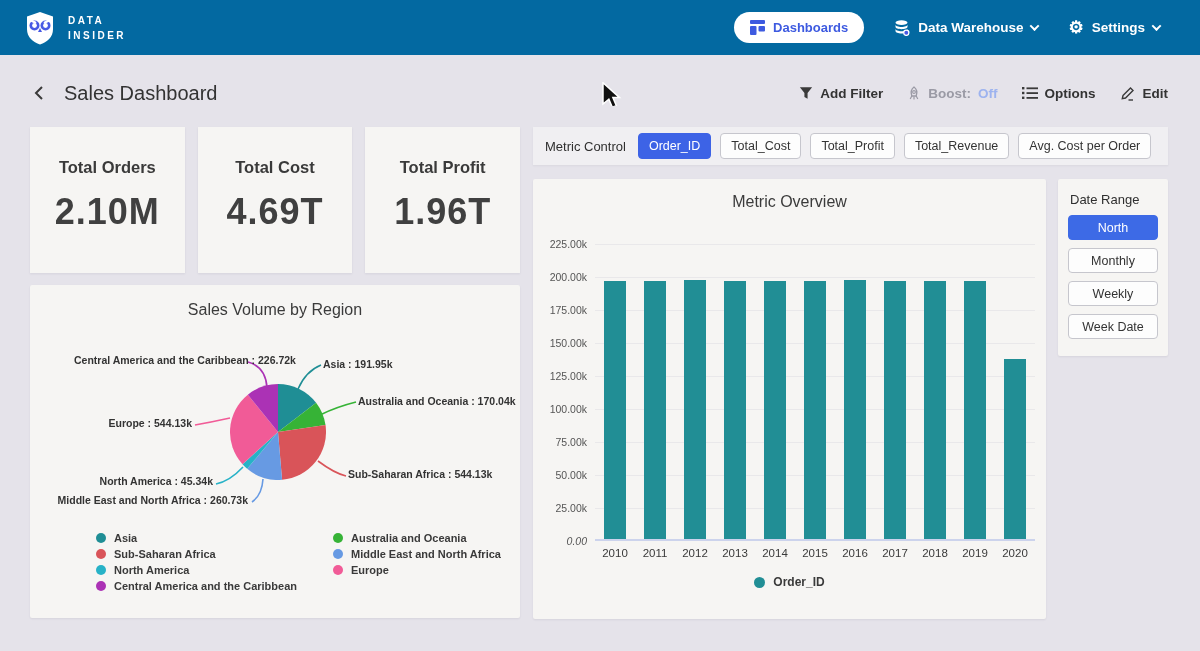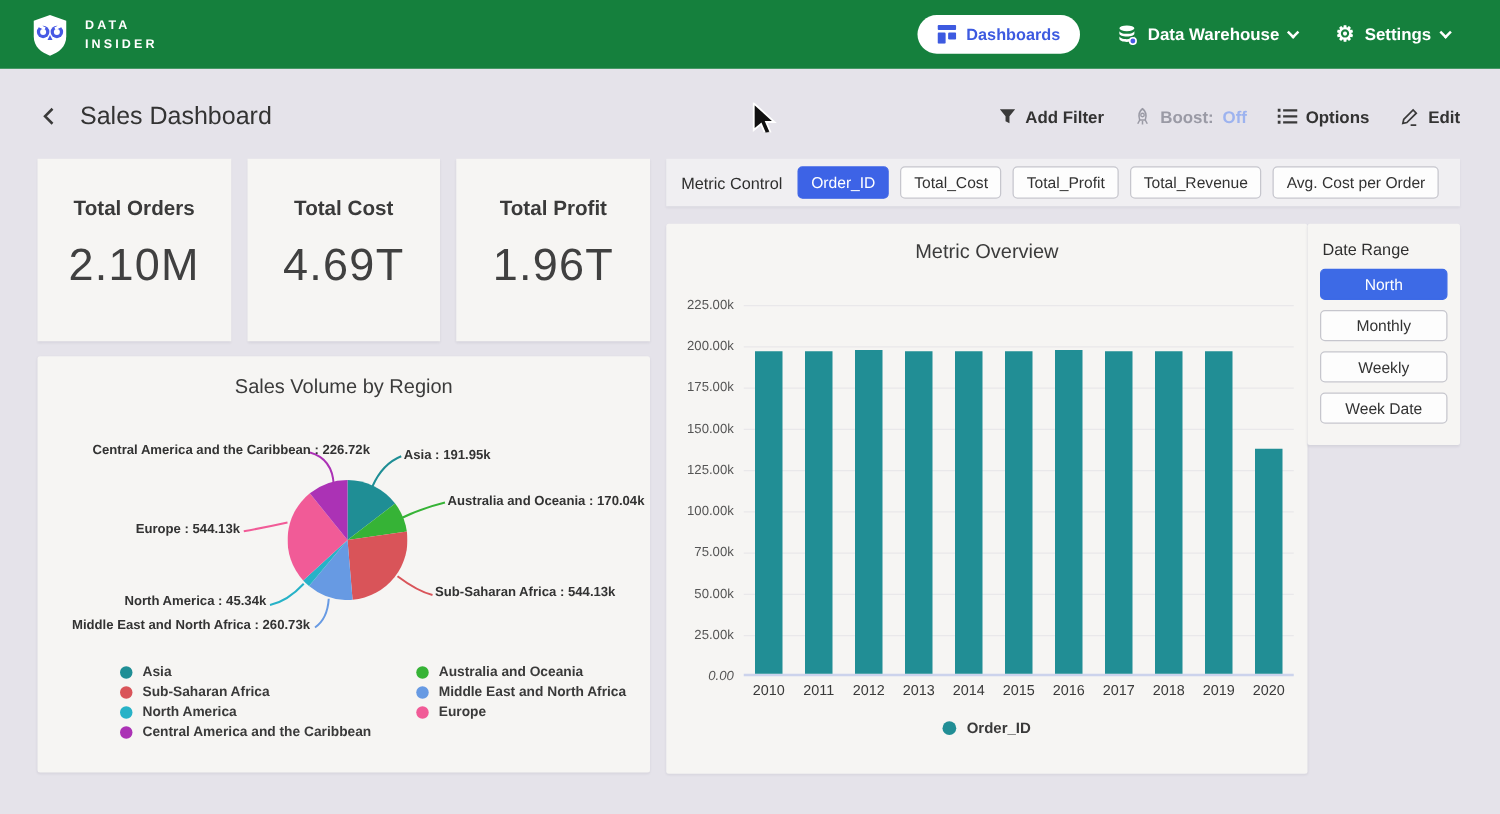--- a/index.html
+++ b/index.html
@@ -1,20 +1,20 @@
 <!DOCTYPE html>
 <html><head>
 <meta charset="utf-8">
 <style>
   * { margin:0; padding:0; box-sizing:border-box; }
   html,body { width:1200px; height:651px; overflow:hidden; }
   body { font-family:"Liberation Sans", sans-serif; background:#e5e3ea; color:#3a3a3a; position:relative; }
 
   
-  .navbar { height:55px; background:#15803d; display:flex; align-items:center; justify-content:space-between; padding:0 40px 0 22px; }
+  .navbar { height:55px; background:#0369a1; display:flex; align-items:center; justify-content:space-between; padding:0 40px 0 22px; }
   .brand { display:flex; align-items:center; gap:10px; cursor:pointer; }
   .brand-text { color:#fff; font-size:10px; font-weight:bold; letter-spacing:2.5px; line-height:1.5; }
   .nav-right { display:flex; align-items:center; gap:30px; }
   .nav-pill { display:flex; align-items:center; gap:8px; background:#fff; color:#3d5ae0; border:none; border-radius:17px; padding:8px 16px; font-size:13px; font-weight:bold; font-family:inherit; cursor:pointer; }
   .nav-item { display:flex; align-items:center; gap:8px; color:#fff; font-size:13.5px; font-weight:600; cursor:pointer; }
   .chev { width:7px; height:7px; border-right:2px solid currentColor; border-bottom:2px solid currentColor; transform:rotate(45deg) translate(-1px,-1px); display:inline-block; }
   .gear-glyph { font-size:17px; line-height:1; }
 
   
   .page-header { display:flex; align-items:center; justify-content:space-between; margin:20px 32px 16px 30px; height:36px; }
@@ -27,31 +27,31 @@
   .back-btn { background:none; border:none; cursor:pointer; padding:2px; display:flex; }
 
   
   .main { display:grid; grid-template-columns:490px 1fr; gap:13px; margin:0 32px 0 30px; }
   .panel { background:#f6f5f3; box-shadow:0 1px 2px rgba(40,40,60,0.08); border-radius:2px; }
 
   
   .kpi-row { display:grid; grid-template-columns:1fr 1fr 1fr; gap:13px; margin-bottom:12px; }
   .kpi-card { height:146px; background:#f6f5f3; box-shadow:0 1px 2px rgba(40,40,60,0.08); text-align:center; padding-top:31px; }
   .kpi-label { font-size:16.5px; font-weight:600; color:#3a3a3a; }
-  .kpi-value { font-size:36px; font-weight:normal; color:#404040; margin-top:14px; letter-spacing:1px; }
+  .kpi-value { font-size:36px; font-weight:bold; color:#404040; margin-top:14px; letter-spacing:1px; }
 
   
   .metric-bar { background:#f0eff2; box-shadow:0 1px 2px rgba(40,40,60,0.06); height:38px; display:flex; align-items:center; gap:10px; padding:0 12px; margin-bottom:14px; }
   .metric-label { font-size:13px; color:#2f2f2f; margin-right:2px; }
   .chips { display:flex; gap:9px; }
   .chip { font-family:inherit; font-size:12.5px; color:#333; background:#fdfdfd; border:1px solid #c6c6cd; border-radius:4px; padding:5px 10px; cursor:pointer; }
   .chip-selected { background:#3d63e6; border-color:#3d63e6; color:#fff; }
 
   
-  .charts-row { display:flex; }
+  .charts-row { display:flex; gap:12px; }
   .bar-panel { width:513px; height:440px; padding:14px 0 0 0; }
   .chart-title { font-size:16px; font-weight:500; color:#3b3b3b; text-align:center; }
   .bar-chart { display:flex; margin:33px 11px 0 14px; }
   .y-axis { width:48px; position:relative; height:297px; }
   .ytick { position:absolute; right:8px; font-size:10.5px; color:#555; }
   .plot { flex:1; position:relative; height:297px; border-bottom:2px solid #ccd3ec; }
   .gridline { position:absolute; left:0; right:0; height:1px; background:#e9e8ea; }
   .bars { position:absolute; left:0; right:0; top:0; bottom:0; display:flex; align-items:flex-end; }
   .bar-cell { flex:1; display:flex; justify-content:center; align-items:flex-end; height:100%; }
   .bar { width:22px; cursor:pointer; }

